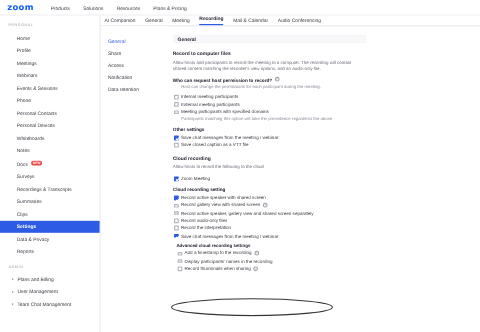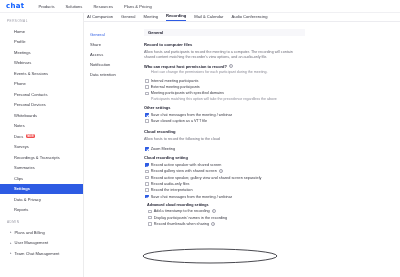--- a/index.html
+++ b/index.html
@@ -155,21 +155,21 @@
     left:141px; top:248px;
     width:138px; height:16px;
     pointer-events:none;
     z-index:9;
   }
 </style>
 </head>
 <body>
 
 <div class="topbar">
-  <div class="logo">chat</div>
+  <div class="logo">zoom</div>
   <div class="topnav">
     <span>Products</span>
     <span>Solutions</span>
     <span>Resources</span>
     <span>Plans &amp; Pricing</span>
   </div>
 </div>
 
 <div class="body-wrap">
 

